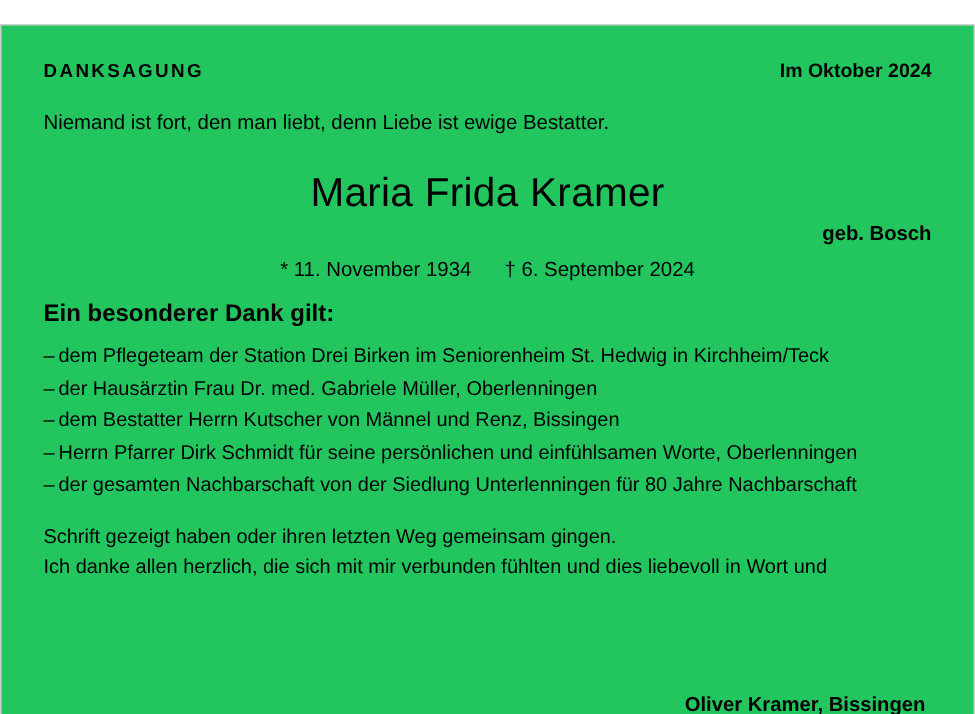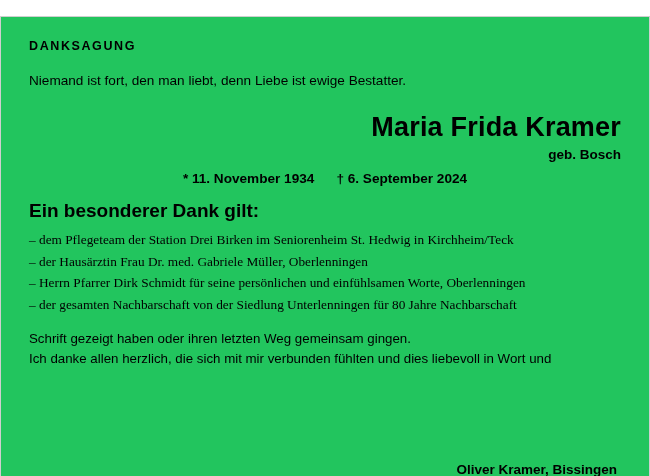--- a/index.html
+++ b/index.html
@@ -46,48 +46,46 @@
     margin-bottom: 14px;
   }
   .intro div { white-space: nowrap; }
 
   .name-block {
     text-align: center;
     margin: 6px 0 14px 0;
   }
   .name {
     font-size: 27px;
-    font-weight: bold;
+    font-weight: normal;
     letter-spacing: 0.2px;
     line-height: 1.2;
-    text-align: right;
   }
   .maiden {
     font-size: 13.5px;
     font-weight: bold;
     margin-top: 4px;
     text-align: right;
   }
   .dates {
     font-size: 13.6px;
-    font-weight: bold;
+    font-weight: normal;
     margin-top: 9px;
   }
   .dates .sep { display: inline-block; width: 22px; }
 
   .thanks-title {
-    font-size: 19px;
+    font-size: 16px;
     font-weight: bold;
     margin-bottom: 7px;
   }
   .thanks-list {
     list-style: none;
     margin: 0 0 14px 0;
     padding: 0;
-    font-family: Liberation Serif, serif;
   }
   .thanks-list li {
     font-size: 13.3px;
     line-height: 1.62;
     padding-left: 10px;
     position: relative;
     white-space: nowrap;
   }
   .thanks-list li::before {
     content: "–";
@@ -107,38 +105,40 @@
     padding-right: 4px;
   }
 </style>
 </head>
 <body>
 
 <div class="card">
 
   <div class="header">
     <div class="kicker">DANKSAGUNG</div>
+    <div class="date-right">Im Oktober 2024</div>
   </div>
 
   <div class="intro">
     <div>Niemand ist fort, den man liebt, denn Liebe ist ewige Bestatter.</div>
   </div>
 
   <div class="name-block">
     <div class="name">Maria Frida Kramer</div>
     <div class="maiden">geb. Bosch</div>
     <div class="dates">
       <span>* 11. November 1934</span><span class="sep"></span><span>† 6. September 2024</span>
     </div>
   </div>
 
   <div class="thanks-title">Ein besonderer Dank gilt:</div>
   <ul class="thanks-list">
     <li>dem Pflegeteam der Station Drei Birken im Seniorenheim St. Hedwig in Kirchheim/Teck</li>
     <li>der Hausärztin Frau Dr. med. Gabriele Müller, Oberlenningen</li>
+    <li>dem Bestatter Herrn Kutscher von Männel und Renz, Bissingen</li>
     <li>Herrn Pfarrer Dirk Schmidt für seine persönlichen und einfühlsamen Worte, Oberlenningen</li>
     <li>der gesamten Nachbarschaft von der Siedlung Unterlenningen für 80 Jahre Nachbarschaft</li>
   </ul>
 
   <div class="closing">
     <div>Schrift gezeigt haben oder ihren letzten Weg gemeinsam gingen.</div>
     <div>Ich danke allen herzlich, die sich mit mir verbunden fühlten und dies liebevoll in Wort und</div>
   </div>
 
   <div class="signature">Oliver Kramer, Bissingen</div>

